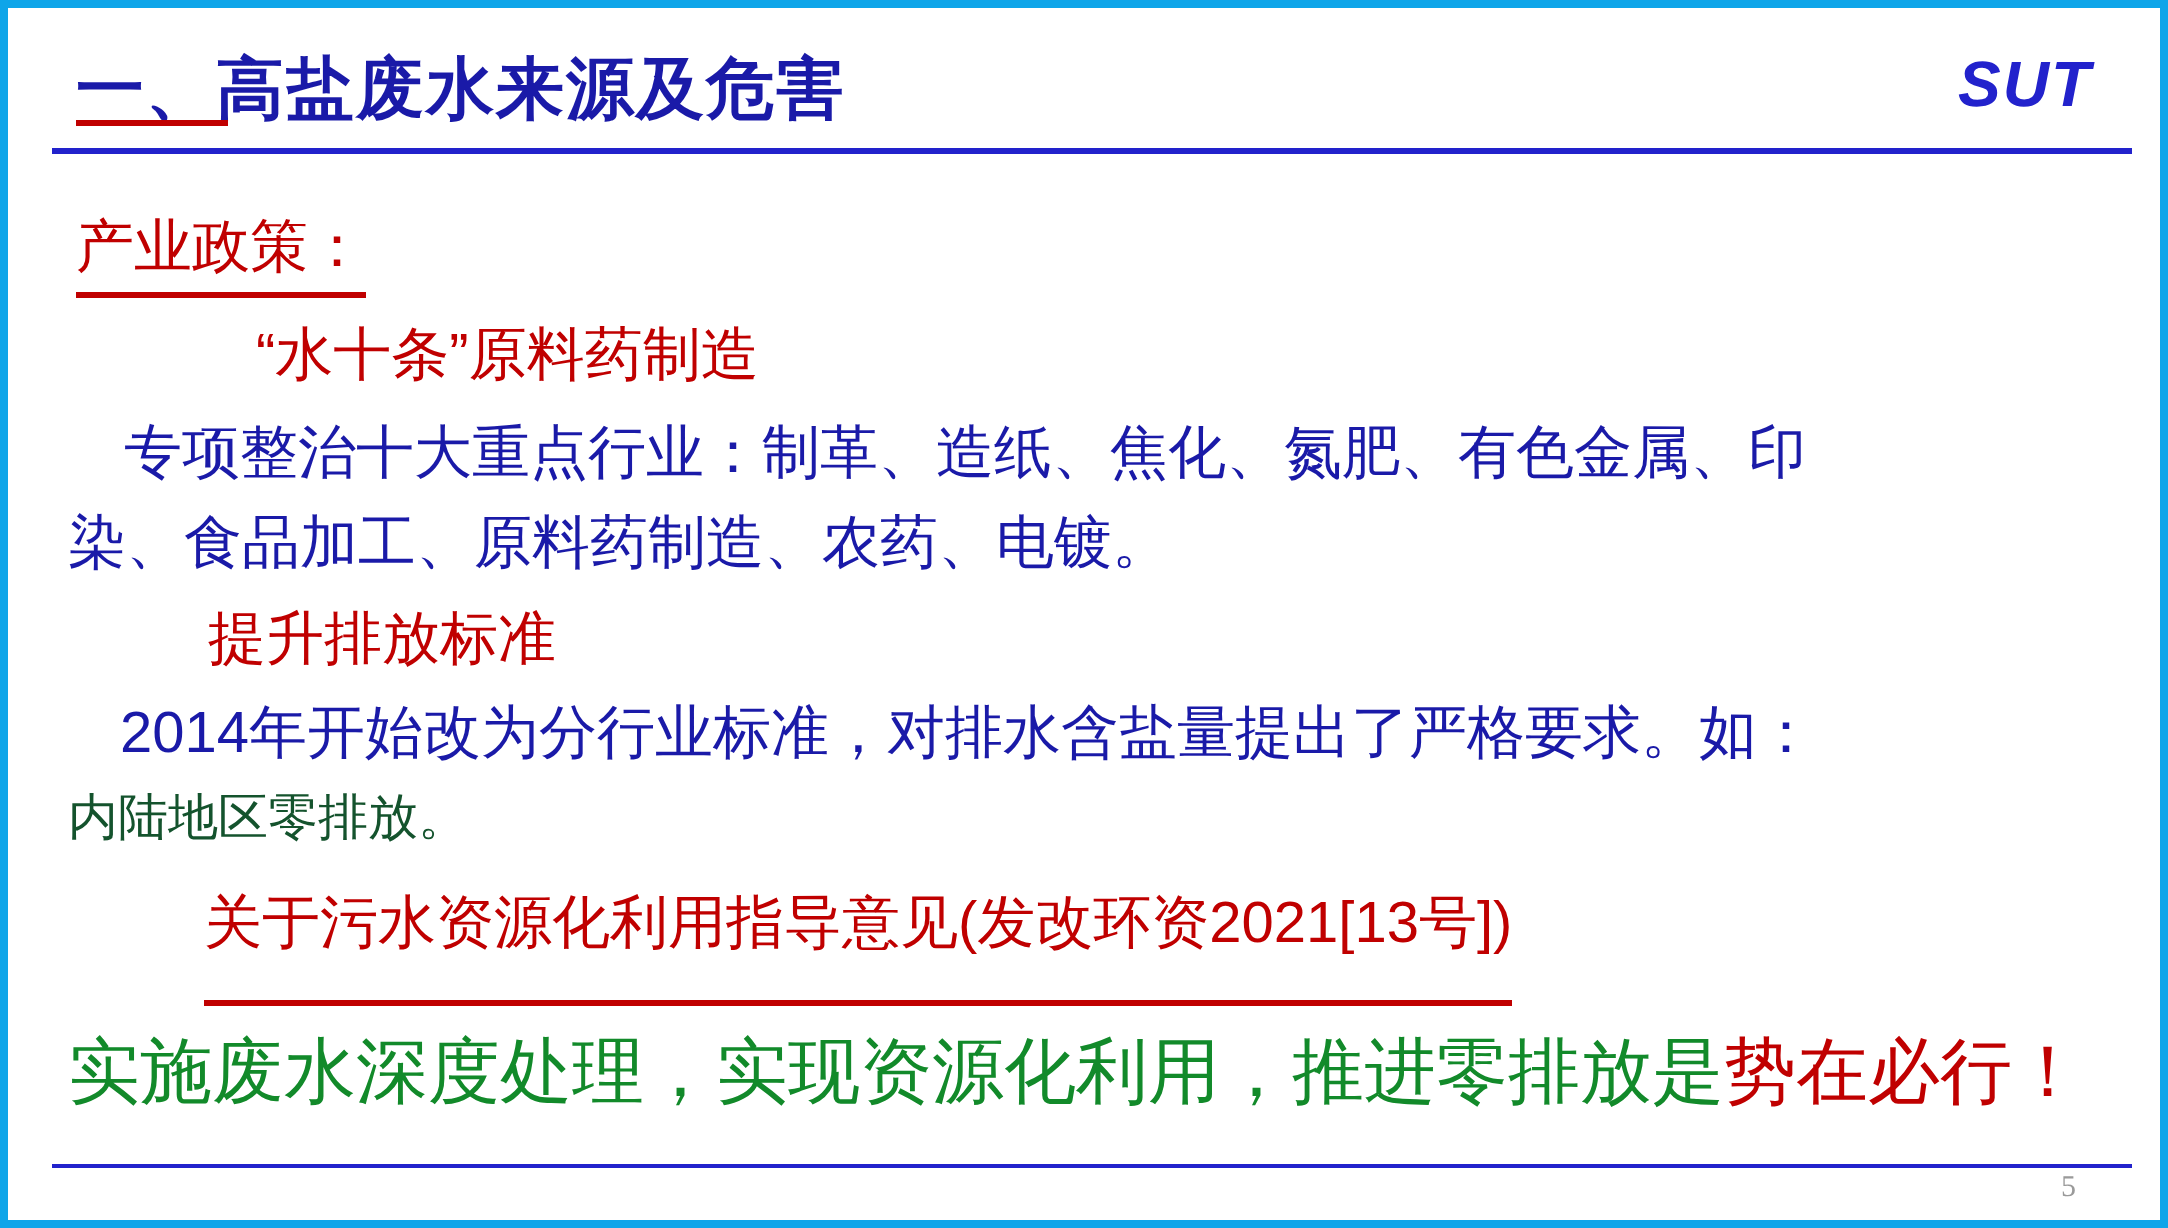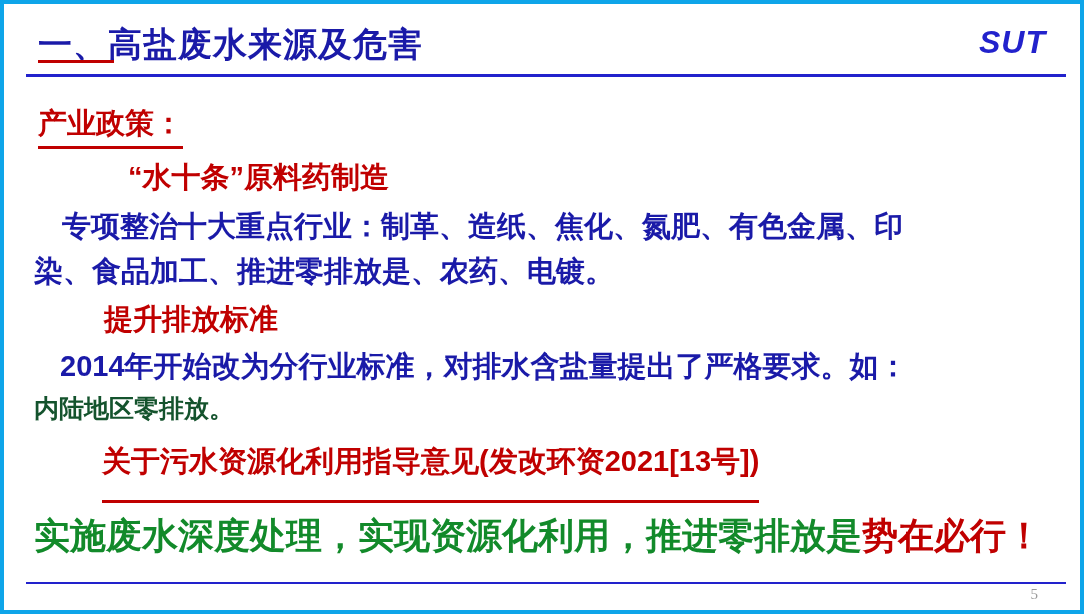--- a/index.html
+++ b/index.html
@@ -76,21 +76,21 @@
     position: absolute;
     left: 0;
     top: 78px;
     width: 100%;
     height: 500px;
   }
 
   .line {
     position: absolute;
     white-space: nowrap;
-    font-weight: bold;
+    font-weight: normal;
   }
 
   #l-policy {
     left: 34px;
     top: 22px;
     font-size: 29px;
     color: #c00000;
     border-bottom: 3px solid #c00000;
     padding-bottom: 2px;
   }
@@ -178,21 +178,21 @@
     <div id="logo">SUT</div>
   </div>
 
   <div id="body-area">
 
     <div class="line" id="l-policy">产业政策：</div>
 
     <div class="line" id="l-shuishitiao">“水十条”原料药制造</div>
 
     <div class="line" id="l-industry-1">专项整治十大重点行业：制革、造纸、焦化、氮肥、有色金属、印</div>
-    <div class="line" id="l-industry-2">染、食品加工、推进零排放是、农药、电镀。</div>
+    <div class="line" id="l-industry-2">染、食品加工、原料药制造、农药、电镀。</div>
 
     <div class="line" id="l-standard">提升排放标准</div>
 
     <div class="line" id="l-std-1">2014年开始改为分行业标准，对排水含盐量提出了严格要求。如：</div>
     <div class="line" id="l-std-2">内陆地区零排放。</div>
 
     <div class="line" id="l-guidance">关于污水资源化利用指导意见(发改环资2021[13号])</div>
 
     <div class="line" id="l-conclusion"><span>实施废水深度处理，实现资源化利用，推进零排放是</span><span class="emph">势在必行！</span></div>
 

